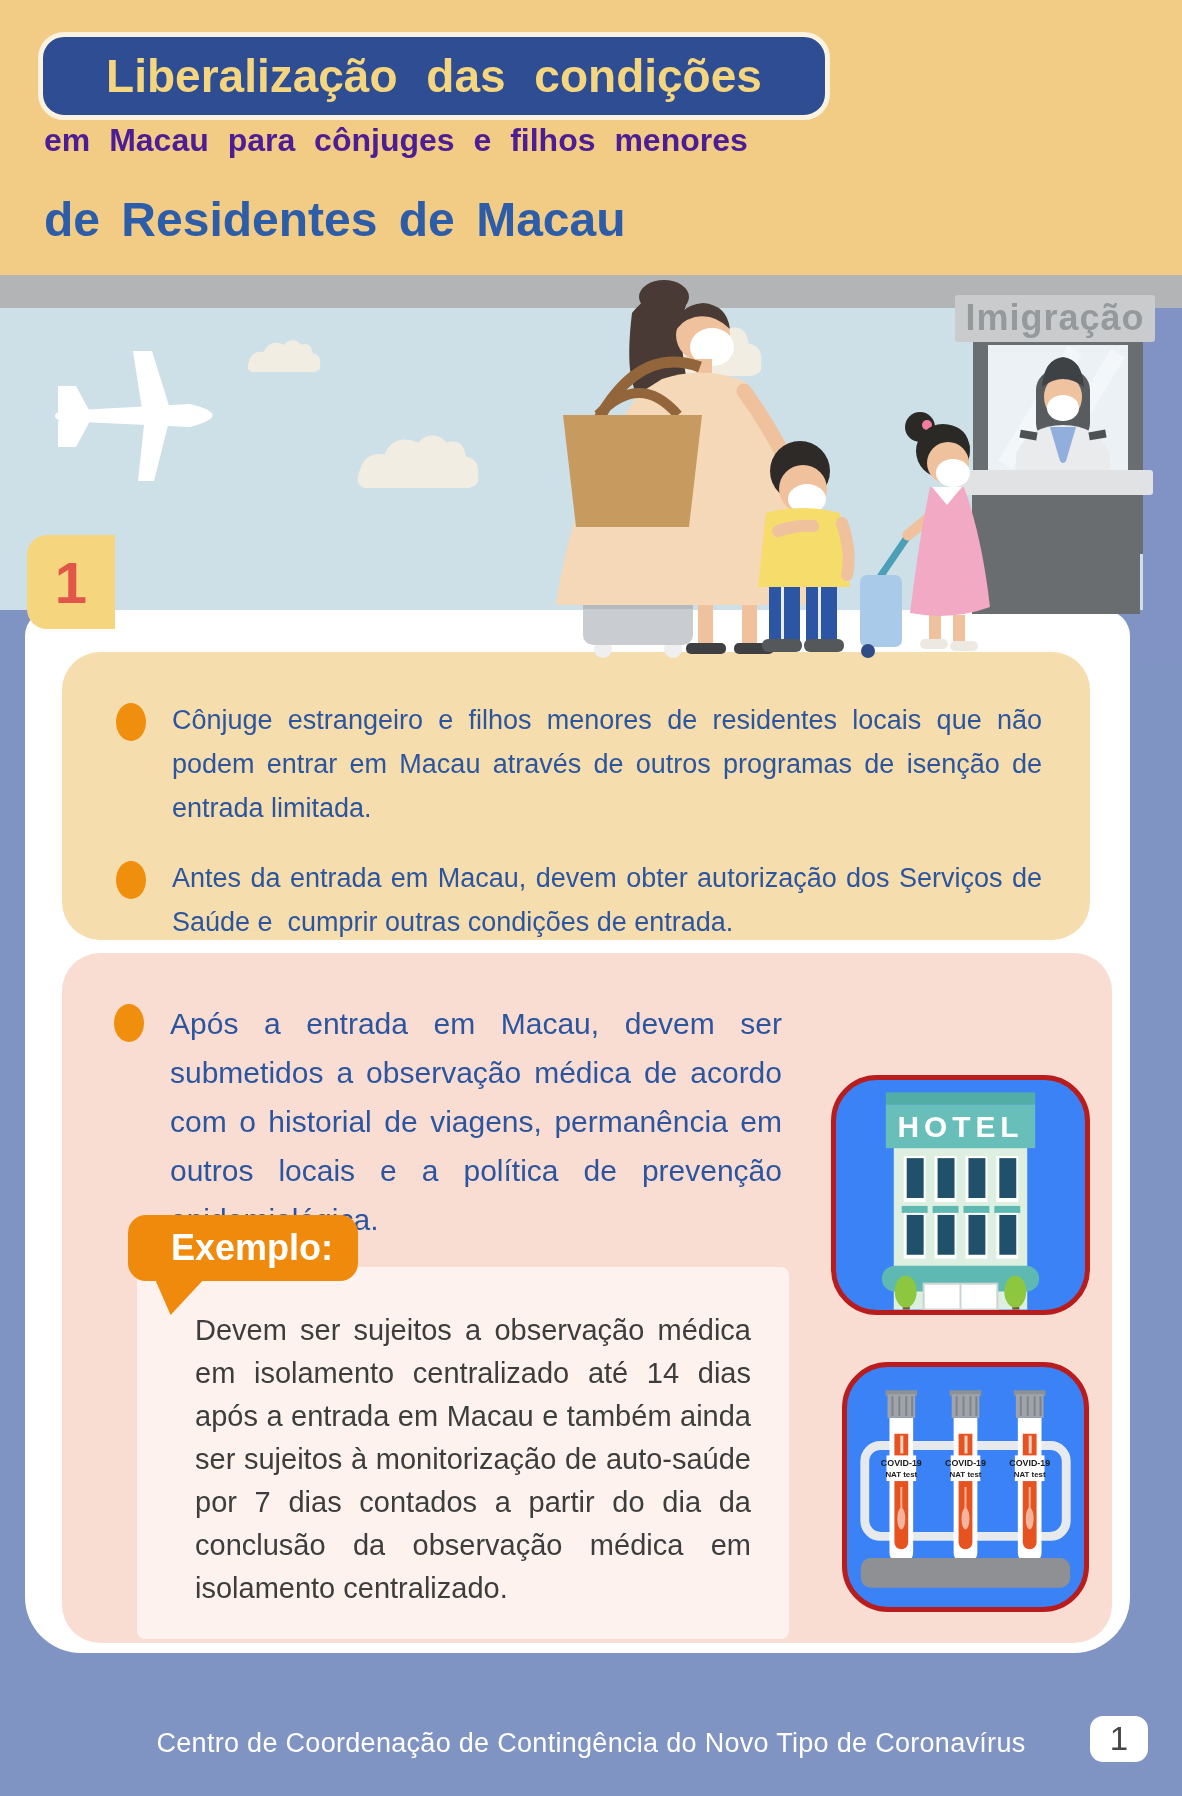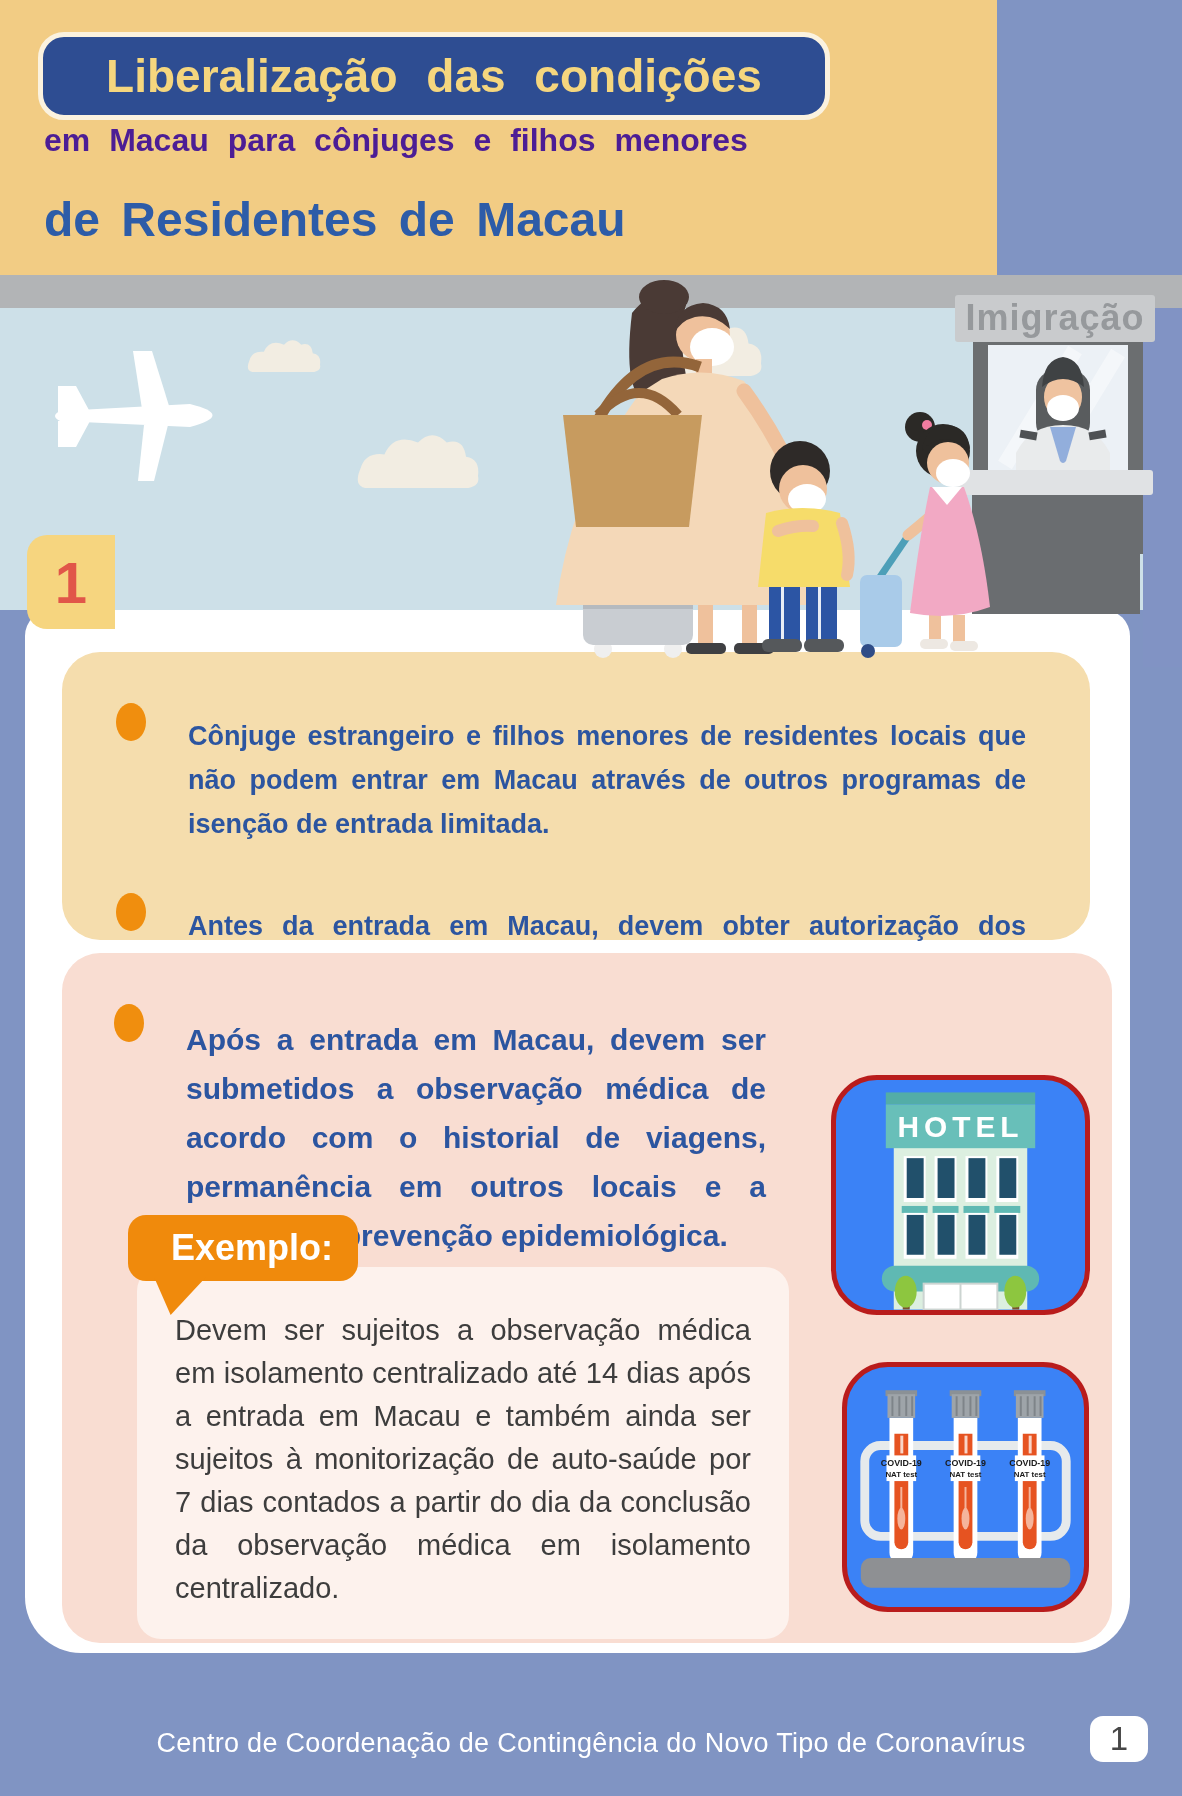--- a/index.html
+++ b/index.html
@@ -1,50 +1,50 @@
 <!DOCTYPE html>
 <html><head>
 <meta charset="utf-8">
 <style>
   html,body{margin:0;padding:0;}
   body{font-family:"Liberation Sans","DejaVu Sans",sans-serif;}
   #page{position:relative;width:1182px;height:1796px;background:#8094C3;overflow:hidden;}
 
   
-  #header{position:absolute;left:0;top:0;width:997px;height:275px;background:#F2CC84;}
+  #header{position:absolute;left:0;top:0;width:1182px;height:275px;background:#F2CC84;}
   .hl-box{position:absolute;left:38px;top:32px;width:792px;height:88px;background:#2E4D92;
           border:5px solid #FBF2DF;border-radius:26px;box-sizing:border-box;
           display:flex;align-items:center;justify-content:center;}
   .hl-text{font-size:46px;font-weight:700;color:#F5D67E;word-spacing:16px;white-space:nowrap;}
   .title-after{position:absolute;left:852px;top:50px;font-size:48px;font-weight:700;color:#2D5CA8;word-spacing:14px;white-space:nowrap;}
   .title-l2{position:absolute;left:44px;top:122px;font-size:32px;font-weight:700;color:#4c1d95;word-spacing:10px;white-space:nowrap;}
   .title-l3{position:absolute;left:44px;top:192px;font-size:48px;font-weight:700;color:#2D5CA8;word-spacing:8px;white-space:nowrap;}
 
   
   #container{position:absolute;left:25px;top:610px;width:1105px;height:1043px;background:#FFFFFF;
              border-radius:26px 26px 56px 56px;z-index:1;}
 
   
   #tan-box{position:absolute;left:37px;top:42px;width:1028px;height:288px;background:#F5DDAD;
            border-radius:38px;box-sizing:border-box;padding:46px 48px 0 54px;}
   .bullet-row{display:flex;gap:26px;margin-bottom:26px;}
   .dot{width:30px;height:38px;border-radius:50%;background:#F08E0E;flex-shrink:0;margin-top:5px;}
-  .blue-par{font-size:27px;font-weight:700;color:#2C55A0;line-height:44px;text-align:justify;white-space:pre-wrap;margin:16px;}
+  .blue-par{font-size:27px;font-weight:400;color:#2C55A0;line-height:44px;text-align:justify;white-space:pre-wrap;margin:0;}
 
   
   #pink-box{position:absolute;left:37px;top:343px;width:1050px;height:690px;background:#F9DDD2;border-radius:38px;}
   #pink-bullet{position:absolute;left:52px;top:46px;width:668px;display:flex;gap:26px;}
   #pink-bullet p{font-size:30px;line-height:49px;width:612px;}
   #exemplo-badge{position:absolute;left:66px;top:262px;width:212px;height:66px;background:#F08A0C;border-radius:18px;
                  display:flex;align-items:center;justify-content:center;z-index:3;padding-left:18px;}
   #exemplo-badge span{font-size:36px;font-weight:700;color:#FFFFFF;}
   #exemplo-tail{position:absolute;left:92px;top:324px;width:52px;height:38px;background:#F08A0C;
                 clip-path:polygon(0 0,100% 0,32% 100%);z-index:3;}
-  #example-box{position:absolute;left:75px;top:314px;width:652px;height:372px;background:#FDF2ED;border-radius:24px;
-               box-sizing:border-box;padding:42px 38px 0 38px;z-index:2;}
+  #example-box{position:absolute;left:75px;top:314px;width:652px;height:372px;background:#FDF2ED;border-radius:8px;
+               box-sizing:border-box;padding:42px 38px 0 58px;z-index:2;}
   #example-box p{font-size:29px;font-weight:400;color:#3D3D3D;line-height:43px;text-align:justify;margin:0;}
 
   .illu-card{position:absolute;background:#3b82f6;border:5px solid #b91c1c;border-radius:46px;
              box-sizing:border-box;overflow:hidden;}
   #hotel-card{left:769px;top:122px;width:259px;height:240px;}
   #tube-card{left:780px;top:409px;width:247px;height:250px;}
 
   
   #sec-badge{position:absolute;left:27px;top:535px;width:88px;height:94px;background:#F6D57F;
              border-radius:20px 0 0 20px;display:flex;align-items:center;justify-content:center;z-index:3;}

